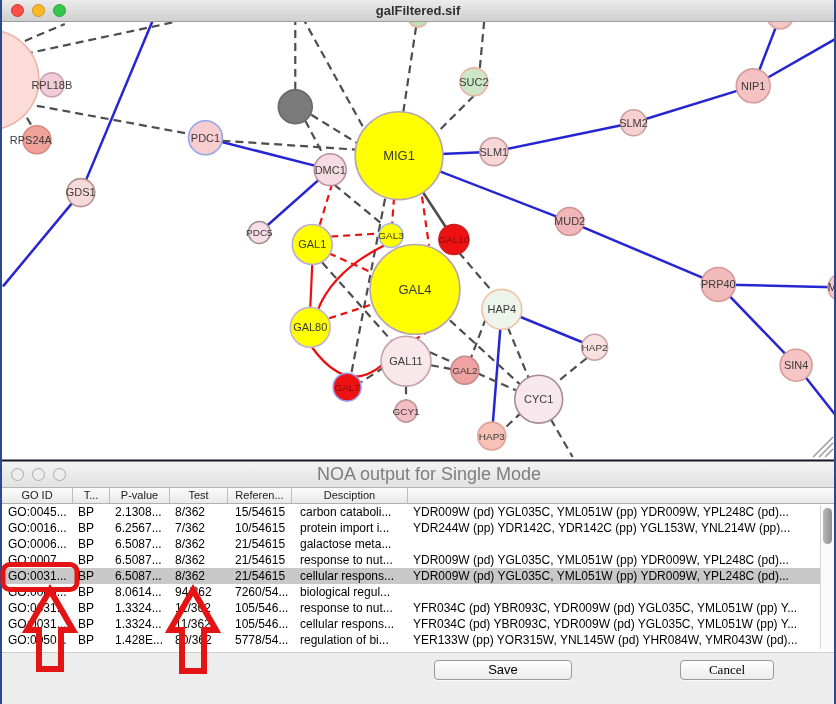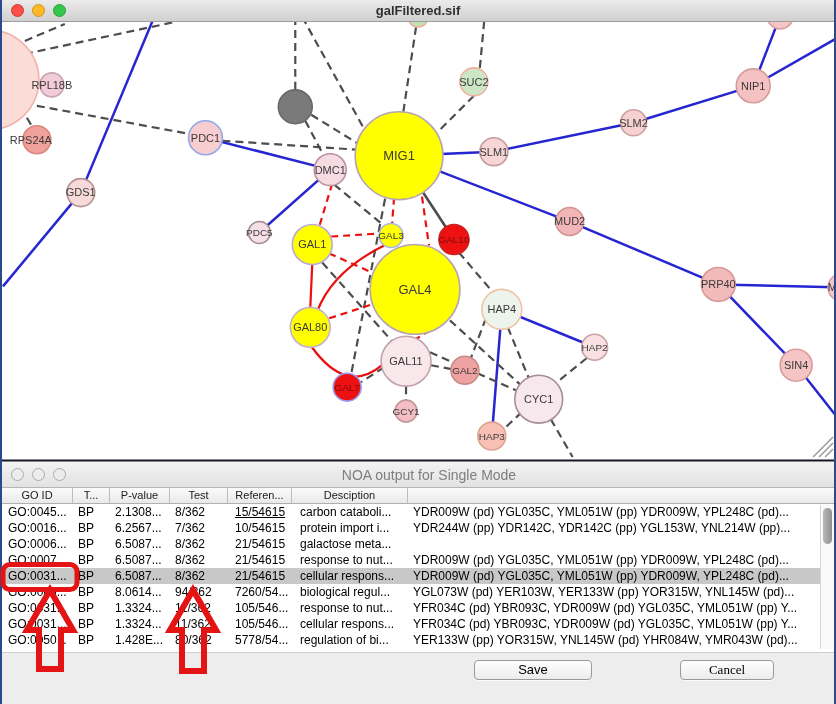--- a/index.html
+++ b/index.html
@@ -24,21 +24,21 @@
   .e-rs  { stroke:#ec0f0f; stroke-width:2.2; fill:none; }
   .e-rd  { stroke:#ec0f0f; stroke-width:2.2; fill:none; stroke-dasharray:7 5; }
   .grip  { stroke:#9a9a9a; stroke-width:1.5; }
   .node-label { pointer-events:none; }
 
   
   #noa-window { position:absolute; left:2px; top:461px; width:832px; height:243px; background:#fff;
                 border-top:1px solid #888; }
   #noa-titlebar { height:26px; background:linear-gradient(#f3f3f3,#e2e2e2); border-bottom:1px solid #b5b5b5;
                   position:relative; display:flex; align-items:center; justify-content:center; }
-  #noa-titlebar .title { font-size:14px; color:#7e7e7e;margin-left:22px; }
+  #noa-titlebar .title { font-size:18px; color:#7e7e7e;margin-left:22px; }
   .lights-inactive { position:absolute; left:9px; top:6px; display:flex; gap:8px; }
   .light.inactive { background:#ececec; border:1px solid #ababab; }
 
   #table-header { display:flex; height:16px; background:linear-gradient(#fbfbfb,#e9e9e9);
                   border-bottom:1px solid #b0b0b0; }
   .hcell { font-size:11px; color:#1a1a1a; text-align:center; line-height:15px; white-space:nowrap;
            overflow:hidden; border-right:1px solid #bdbdbd; }
   .hcell:last-child { border-right:none;margin-top:40px; }
   #table-body { position:relative; }
   .trow { display:flex; height:16px; background:#fff; }
@@ -49,21 +49,21 @@
              border-left:1px solid #d5d5d5; }
   #vthumb { position:absolute; left:2px; top:3px; width:9px; height:36px; border-radius:5px;
             background:linear-gradient(90deg,#b9b9b9,#8f8f8f); }
 
   #noa-footer { position:absolute; left:0; right:0; bottom:0; height:52px; background:#ededed;
                 border-top:1px solid #cfcfcf; }
   .mac-btn { position:absolute; top:7px; height:20px; border:1px solid #9a9a9a; border-radius:4px;
              background:linear-gradient(#ffffff,#ebebeb); font-size:13px; color:#000;
              font-family:"Liberation Sans",sans-serif; box-shadow:0 1px 0 rgba(255,255,255,.7);
              text-align:center; line-height:18px; }
-  #save-btn { left:472px; width:118px; }
+  #save-btn { left:432px; width:138px; }
   #cancel-btn { left:678px; width:94px;font-family:Liberation Serif, serif; }
 
   
   #annot { position:absolute; left:0; top:0; width:836px; height:704px; pointer-events:none; }
   .annot-shape { fill:none; stroke-width:6; }
   #annot-rect { stroke-width:5; fill:none; }
 </style>
 </head>
 <body>
 
@@ -279,21 +279,21 @@
       <div class="hcell" style="width: 64px;">Referen...</div>
       <div class="hcell" style="width: 116px;">Desciption</div>
       <div class="hcell" style="width: 412px; flex: 1 1 0%;">Associated edges</div>
     </div>
   <div id="table-body">
       <div class="trow">
         <div class="tcell" style="width: 71px; padding-left: 6px;">GO:0045...</div>
         <div class="tcell" style="width: 37px; padding-left: 5px;">BP</div>
         <div class="tcell" style="width: 60px; padding-left: 5px;">2.1308...</div>
         <div class="tcell" style="width: 58px; padding-left: 5px;">8/362</div>
-        <div class="tcell" style="width: 64px; padding-left: 7px; text-decoration: underline;">15/54615</div>
+        <div class="tcell" style="width: 64px; padding-left: 7px;">15/54615</div>
         <div class="tcell" style="width: 116px; padding-left: 8px;">carbon cataboli...</div>
         <div class="tcell" style="width: 412px; padding-left: 5px; flex: 1 1 0%;">YDR009W (pd) YGL035C, YML051W (pp) YDR009W, YPL248C (pd)...</div>
       </div>
       <div class="trow">
         <div class="tcell" style="width: 71px; padding-left: 6px;">GO:0016...</div>
         <div class="tcell" style="width: 37px; padding-left: 5px;">BP</div>
         <div class="tcell" style="width: 60px; padding-left: 5px;">6.2567...</div>
         <div class="tcell" style="width: 58px; padding-left: 5px;">7/362</div>
         <div class="tcell" style="width: 64px; padding-left: 7px;">10/54615</div>
         <div class="tcell" style="width: 116px; padding-left: 8px;">protein import i...</div>
@@ -325,21 +325,20 @@
         <div class="tcell" style="width: 116px; padding-left: 8px;">cellular respons...</div>
         <div class="tcell" style="width: 412px; padding-left: 5px; flex: 1 1 0%;">YDR009W (pd) YGL035C, YML051W (pp) YDR009W, YPL248C (pd)...</div>
       </div>
       <div class="trow">
         <div class="tcell" style="width: 71px; padding-left: 6px;">GO:0065...</div>
         <div class="tcell" style="width: 37px; padding-left: 5px;">BP</div>
         <div class="tcell" style="width: 60px; padding-left: 5px;">8.0614...</div>
         <div class="tcell" style="width: 58px; padding-left: 5px;">94/362</div>
         <div class="tcell" style="width: 64px; padding-left: 7px;">7260/54...</div>
         <div class="tcell" style="width: 116px; padding-left: 8px;">biological regul...</div>
-        <div class="tcell" style="width: 412px; padding-left: 5px; flex: 1 1 0%;">YGL073W (pd) YER103W, YER133W (pp) YOR315W, YNL145W (pd)...</div>
       </div>
       <div class="trow">
         <div class="tcell" style="width: 71px; padding-left: 6px;">GO:0031...</div>
         <div class="tcell" style="width: 37px; padding-left: 5px;">BP</div>
         <div class="tcell" style="width: 60px; padding-left: 5px;">1.3324...</div>
         <div class="tcell" style="width: 58px; padding-left: 5px;">11/362</div>
         <div class="tcell" style="width: 64px; padding-left: 7px;">105/546...</div>
         <div class="tcell" style="width: 116px; padding-left: 8px;">response to nut...</div>
         <div class="tcell" style="width: 412px; padding-left: 5px; flex: 1 1 0%;">YFR034C (pd) YBR093C, YDR009W (pd) YGL035C, YML051W (pp) Y...</div>
       </div>

